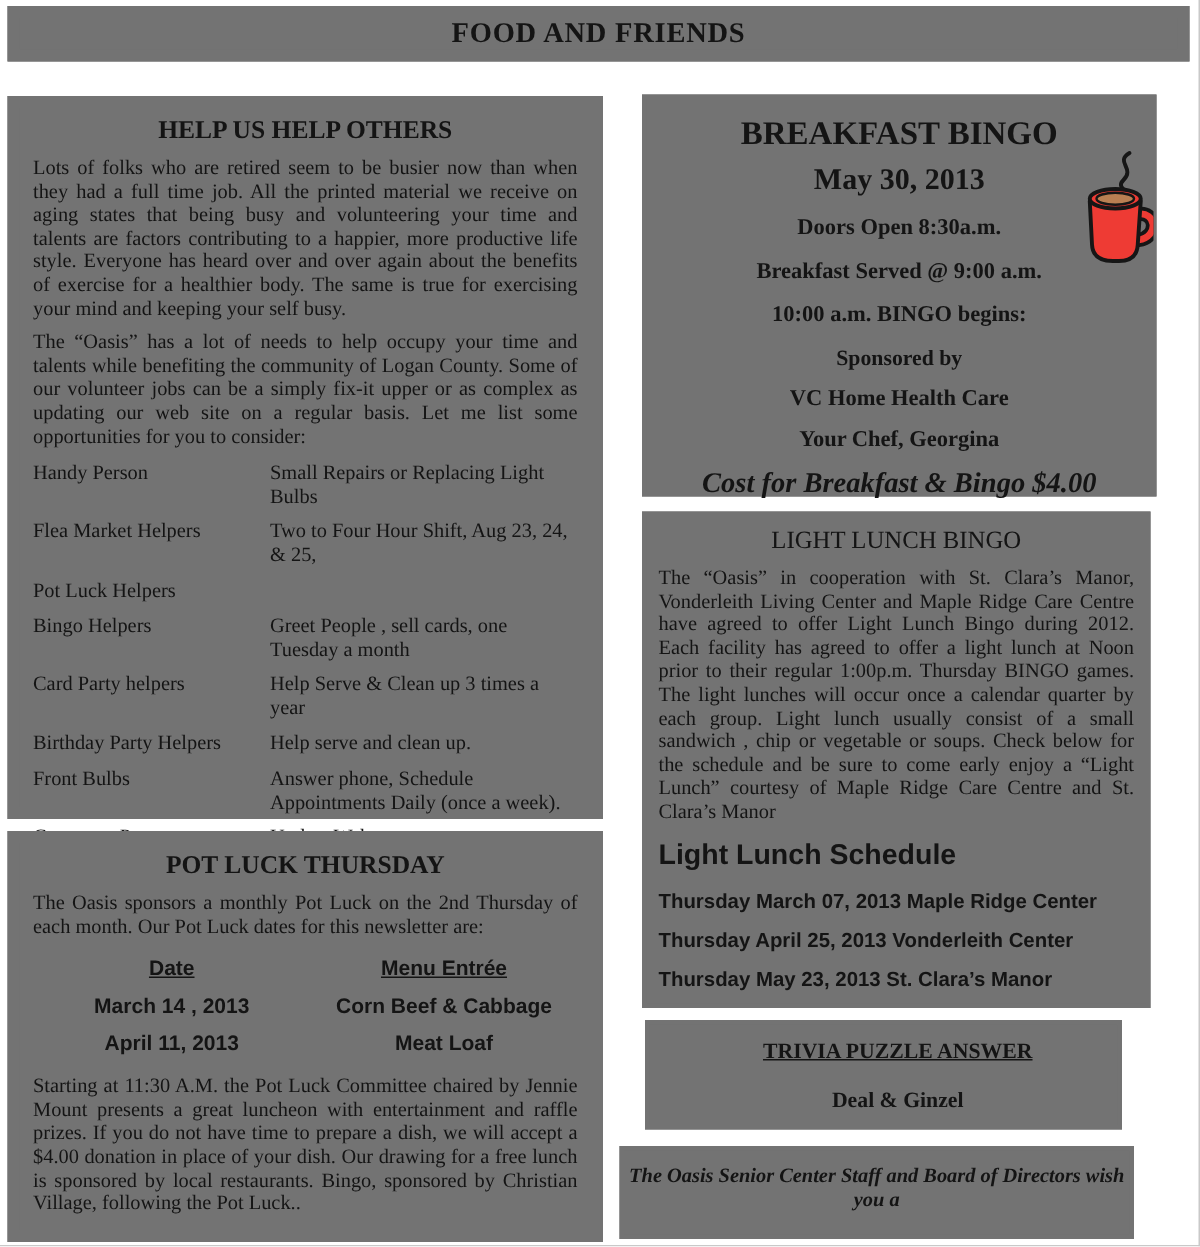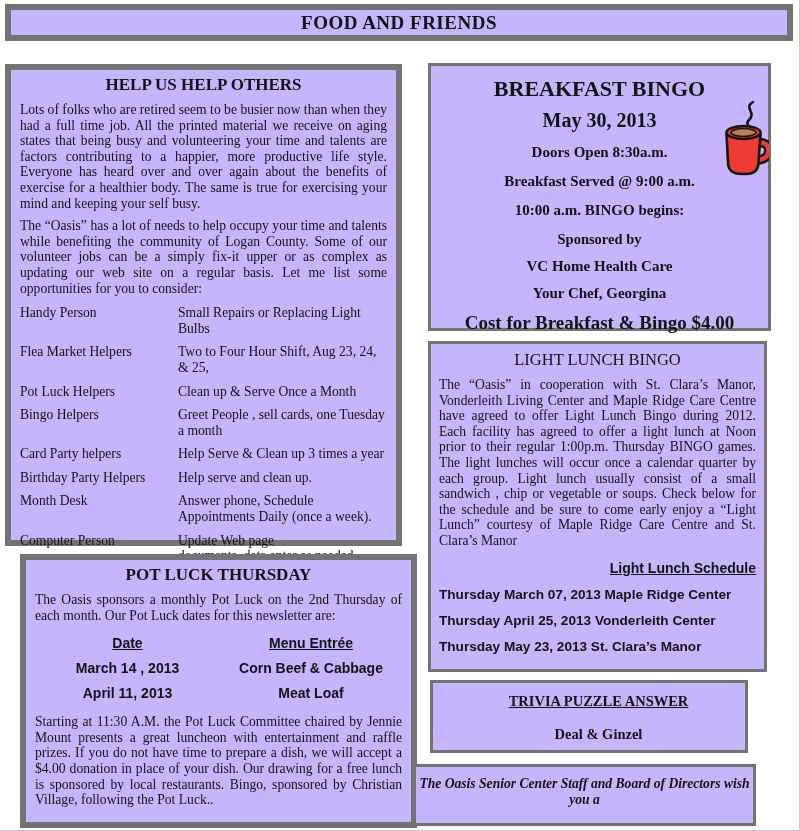--- a/index.html
+++ b/index.html
@@ -2,51 +2,51 @@
 <html><head>
 <meta charset="utf-8">
 <style>
   * { margin:0; padding:0; box-sizing:border-box; }
   html,body { background:#fff; }
   .page {
     position:relative; width:800px; height:831px; background:#ffffff;
     font-family:"Liberation Serif", serif; color:#141414; overflow:hidden;
     border-right:1px solid #c9c9c9; border-bottom:1px solid #c9c9c9;
   }
-  .box { position:absolute; background:#c4b5fd; border:6px solid #737373; }
+  .box { position:absolute; background:#737373; border:8px solid #737373; }
   .banner { left:5px; top:4px; width:788px; height:37px; display:flex; align-items:center; justify-content:center; }
   .banner-title { font-weight:bold; font-size:19px; letter-spacing:0.5px; }
 
   
   .box-help { left:5px; top:64px; width:397px; height:482px; padding:3px 9px 6px 9px; }
-  .box-potluck { left:20px; top:554px; width:397px; height:274px; padding:3px 9px 2px 9px; }
+  .box-potluck { left:5px; top:554px; width:397px; height:274px; padding:3px 9px 2px 9px; }
   .sec-title { text-align:center; font-weight:bold; font-size:17px; margin-top:2px; }
   .para { font-size:13.6px; line-height:15.6px; text-align:justify; margin-top:7px; }
   .vlist { margin-top:9px; }
   .vrow { display:flex; margin-bottom:8px; font-size:13.6px; line-height:15.6px; }
   .vrole { width:158px; flex:0 0 158px; }
   .vtask { flex:1; white-space:pre-line; }
 
   .ptable { margin-top:12px; display:grid; grid-template-columns:185px 1fr; row-gap:9px;
             font-family:"Liberation Sans","DejaVu Sans",sans-serif; font-weight:bold; font-size:14px; text-align:center; }
   .phead { text-decoration:underline; }
 
   
   .box-breakfast { left:428px; top:63px; width:343px; height:268px; border-width:3px; text-align:center; padding:4px 6px; }
   .bb-title { font-weight:bold; font-size:22px; margin-top:6px;text-align:center; }
   .bb-date { font-weight:bold; font-size:20px; margin-top:7px; }
   .bb-line { font-weight:bold; font-size:15px; margin-top:12px; }
   .bb-sub { font-weight:bold; font-size:14.5px; margin-top:12px; }
-  .bb-cost { font-weight:bold; font-size:19px; margin-top:10px; }
+  .bb-cost { font-weight:bold; font-style:italic; font-size:19px; margin-top:10px; }
   .mug { position:absolute; top:33px; right:-1px; }
 
   .box-lightlunch { left:428px; top:341px; width:339px; height:331px; border-width:3px; padding:4px 8px; }
   .ll-title { text-align:center; font-weight:normal; font-size:16.5px; margin-top:2px; }
-  .ll-sched-title { text-align:right; font-weight:bold; font-size:14px; margin-top:11px;
-                    font-family:"Liberation Sans","DejaVu Sans",sans-serif;text-decoration:underline; }
+  .ll-sched-title { text-align:left; font-weight:bold; font-size:19px; margin-top:11px;
+                    font-family:"Liberation Sans","DejaVu Sans",sans-serif; }
   .ll-sched-line { font-family:"Liberation Sans","DejaVu Sans",sans-serif; font-weight:bold;
                    font-size:13.6px; margin-top:11px; }
 
   .box-trivia { left:430px; top:680px; width:318px; height:73px; border-width:3px; text-align:center;padding-left:19px; }
   .tv-title { font-weight:bold; font-size:14.5px; text-decoration:underline; margin-top:10px; }
   .tv-answer { font-weight:bold; font-size:14.5px; margin-top:16px; }
 
   .box-footer { left:413px; top:764px; width:343px; height:62px; border-width:3px; text-align:center; }
   .ft-line1 { font-weight:bold; font-style:italic; font-size:13.6px; margin-top:9px; }
   .ft-line2 { font-weight:bold; font-style:italic; font-size:13.6px; margin-top:21px; }
@@ -68,36 +68,35 @@
       <div class="vrow">
         <div class="vrole">Handy Person</div>
         <div class="vtask">Small Repairs or Replacing Light Bulbs</div>
       </div>
       <div class="vrow">
         <div class="vrole">Flea Market Helpers</div>
         <div class="vtask">Two to Four Hour Shift,  Aug 23, 24, &amp; 25,</div>
       </div>
       <div class="vrow">
         <div class="vrole">Pot Luck Helpers</div>
-        <div class="vtask">Clean up &amp; Serve Once a Month</div>
       </div>
       <div class="vrow">
         <div class="vrole">Bingo Helpers</div>
         <div class="vtask">Greet People , sell cards,  one Tuesday a month</div>
       </div>
       <div class="vrow">
         <div class="vrole">Card Party helpers</div>
         <div class="vtask">Help Serve &amp; Clean up 3 times a year</div>
       </div>
       <div class="vrow">
         <div class="vrole">Birthday Party Helpers</div>
         <div class="vtask">Help serve and clean up.</div>
       </div>
       <div class="vrow">
-        <div class="vrole">Month Desk</div>
+        <div class="vrole">Front Bulbs</div>
         <div class="vtask">Answer phone, Schedule Appointments Daily  (once a week).</div>
       </div>
       <div class="vrow">
         <div class="vrole">Computer Person</div>
         <div class="vtask">Update Web page
  documents, data enter as needed</div>
       </div>
       <div class="vrow">
         <div class="vrole">State Fair Workers</div>
         <div class="vtask">Helping with Bingo during State Fair</div>

